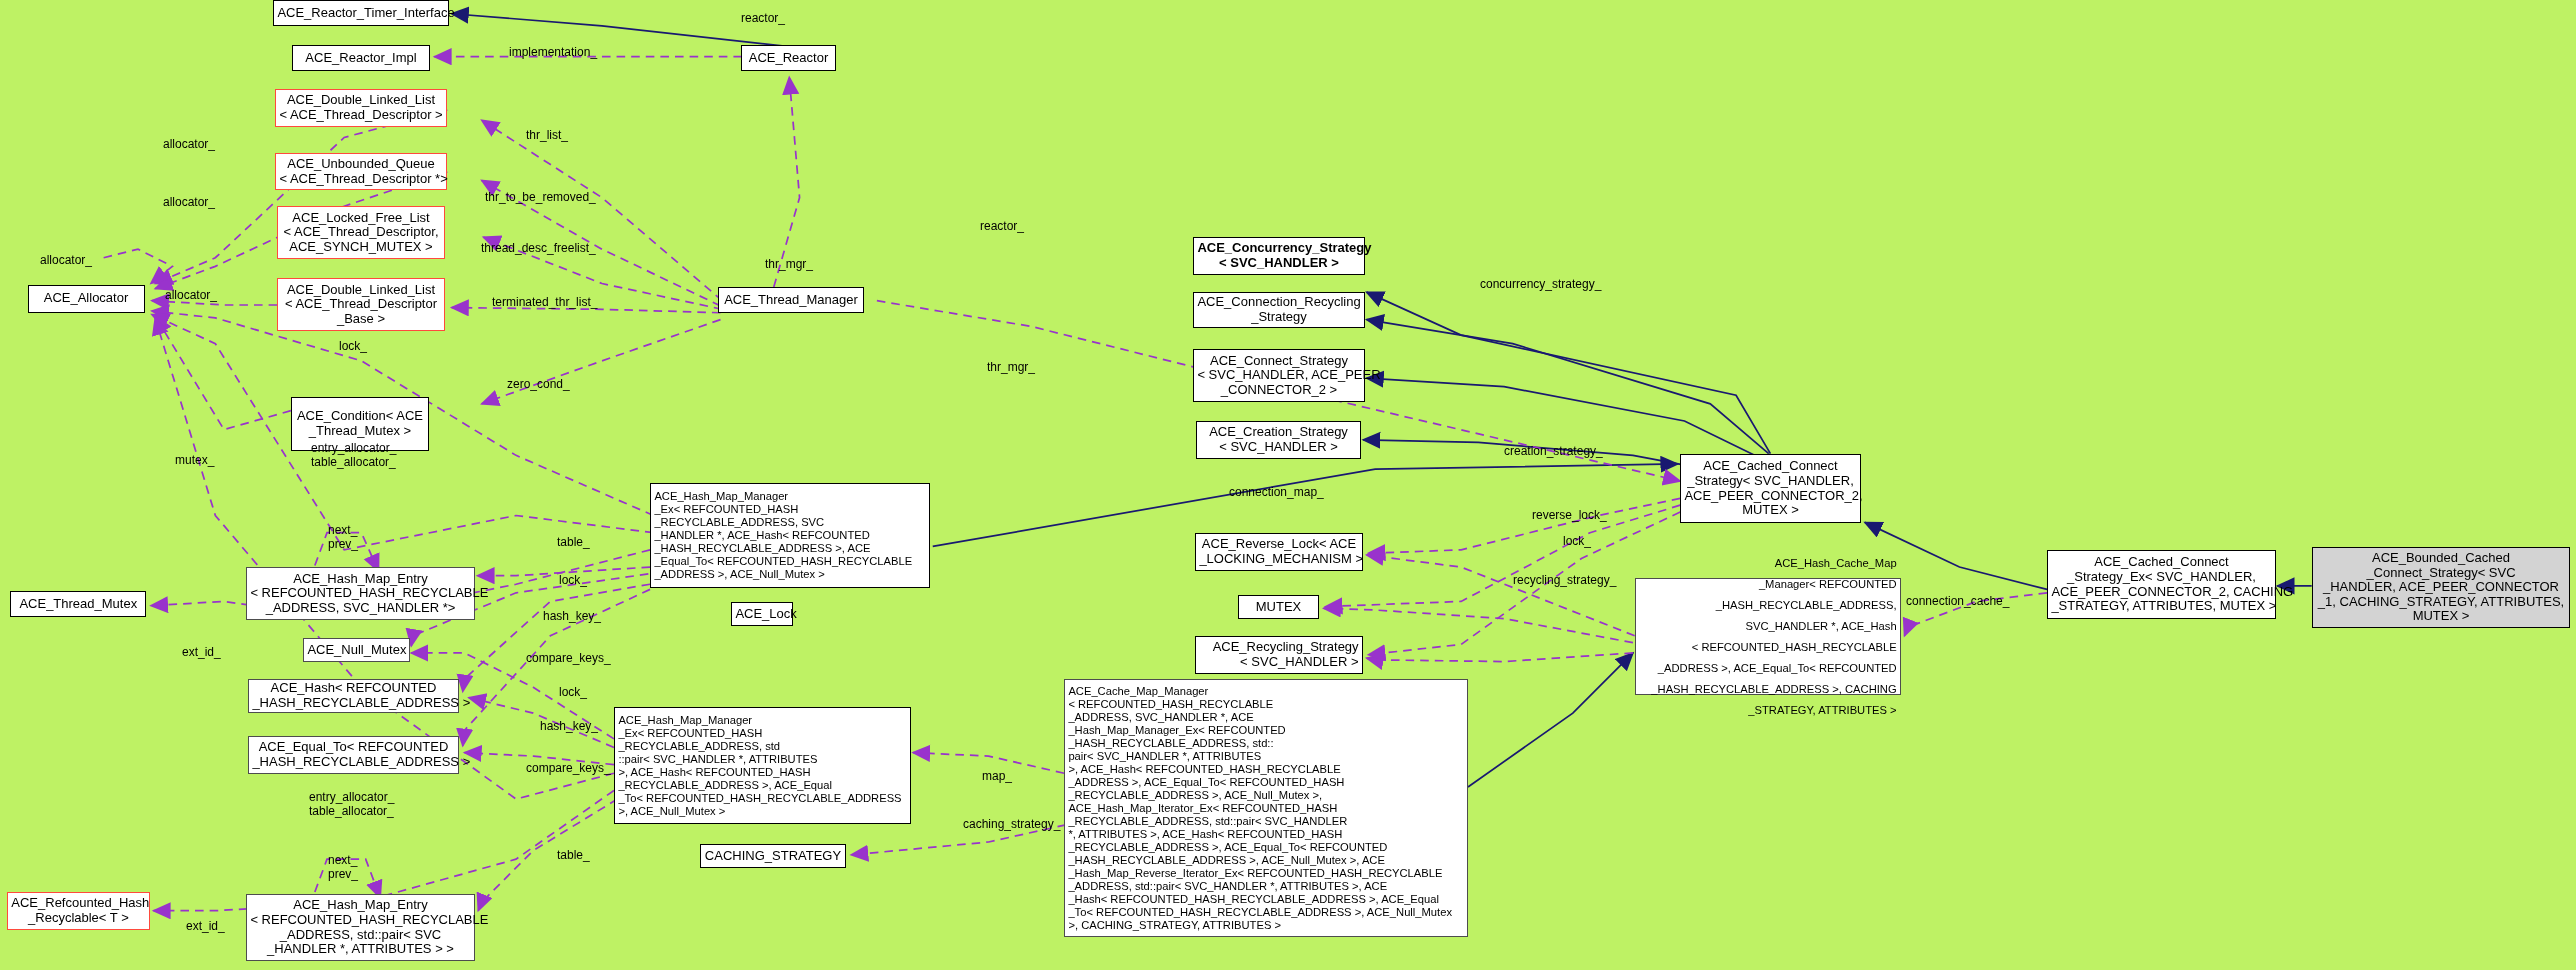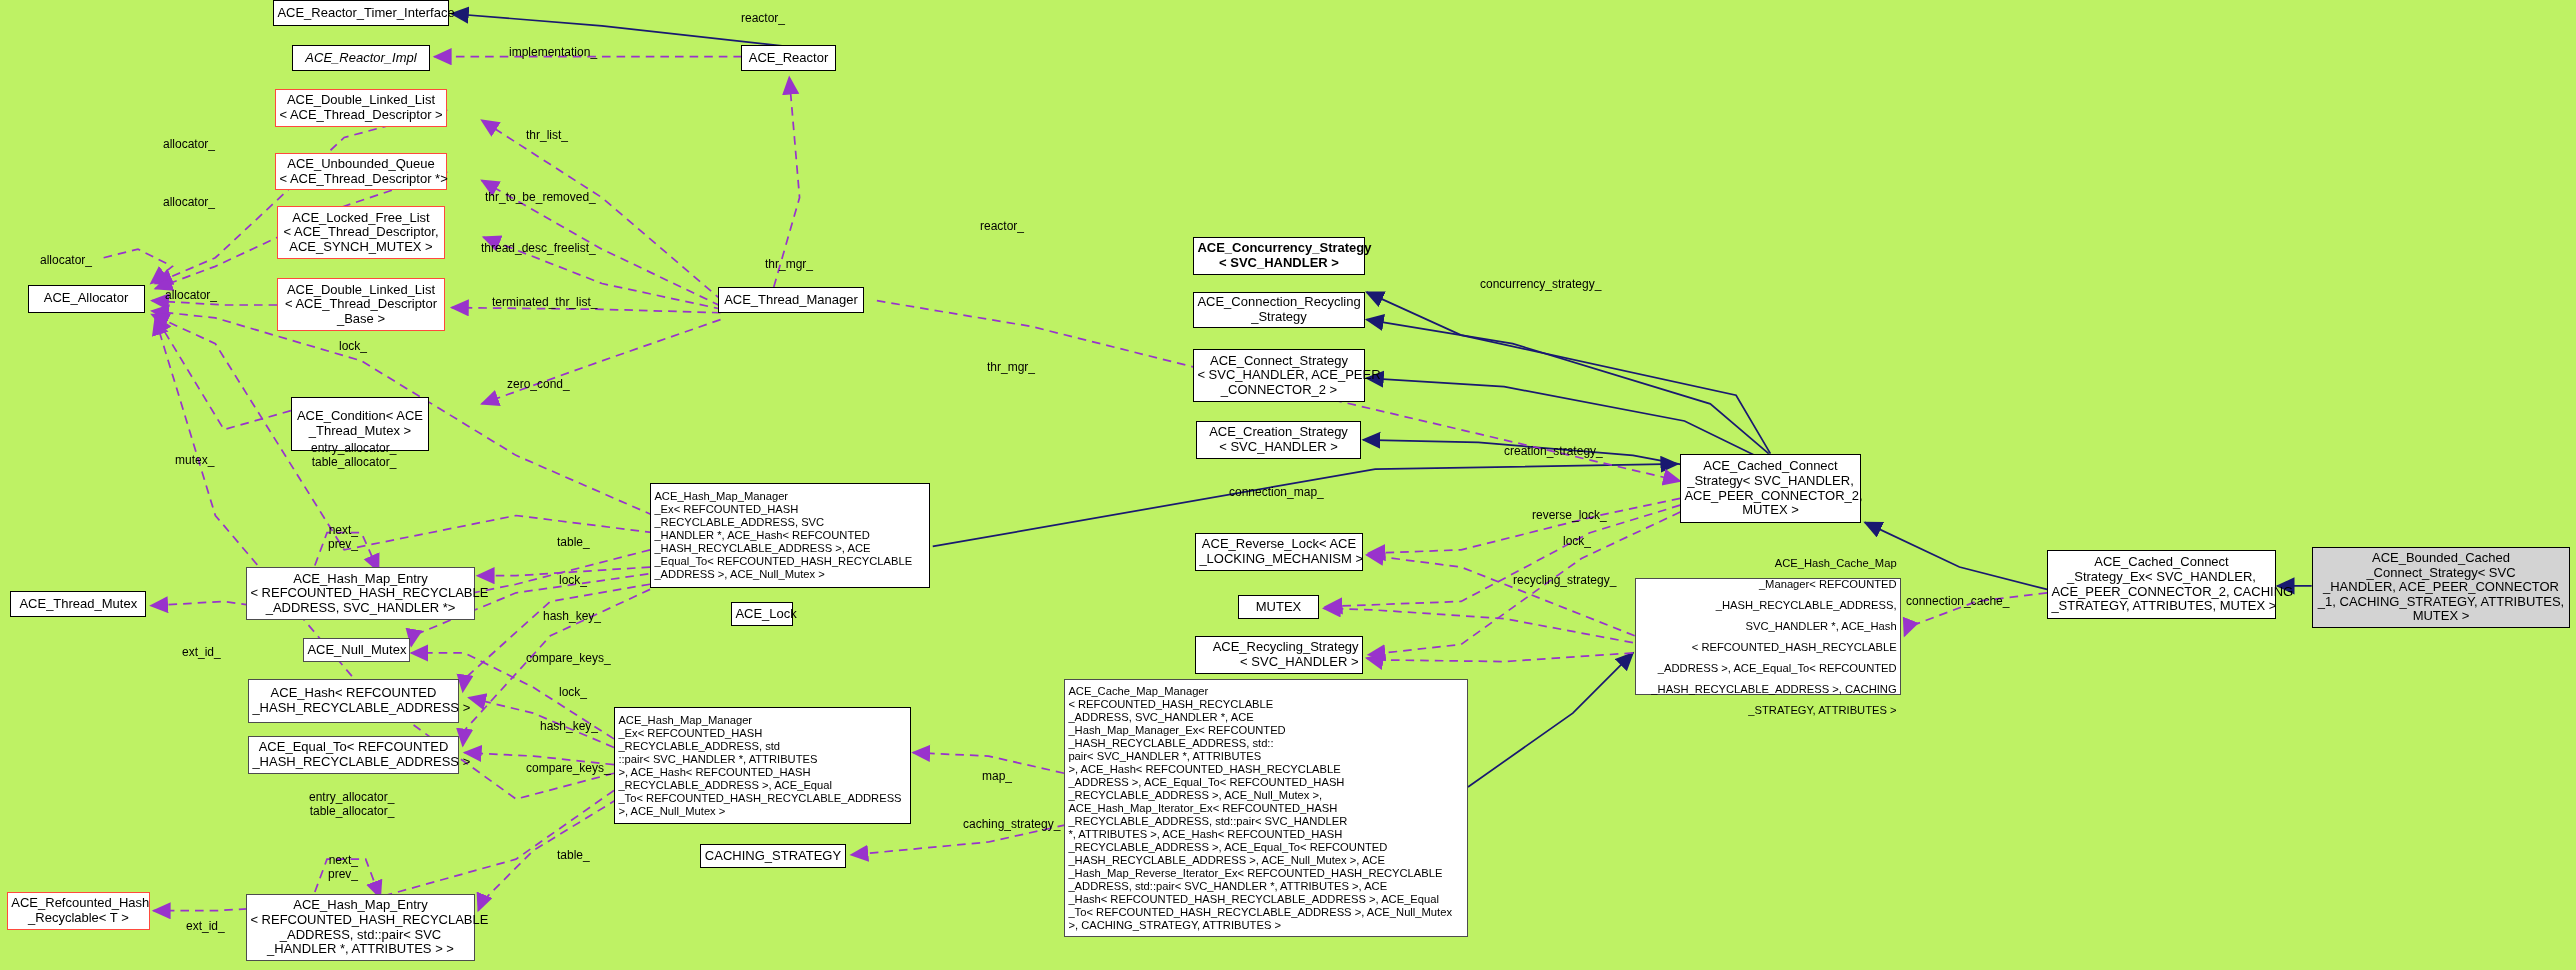--- a/index.html
+++ b/index.html
@@ -30,21 +30,21 @@
   .node.red{border:1.7px solid #ff4a3d;}
   .node.grey{background:#d3d3d3;border:0.9px solid #000;}
   .node.thick{border:1.7px solid #4d4d4d;}
   .node .txt{display:block;width:100%;}
   .elabel{
     position:absolute;
     font-size:12px;
     line-height:13.8px;
     color:#000;
     white-space:pre;
-    text-align:right;
+    text-align:left;
     z-index:4;
     background:transparent;
   }
 </style>
 </head>
 <body>
 
 <div id="canvas">
 
   <svg id="edges" xmlns="http://www.w3.org/2000/svg" viewBox="0 0 2997 1129" width="2576" height="970">
@@ -102,21 +102,21 @@
       <path d="M1900,748 L1750,720 L1600,710 L1540,708"></path>
       <path d="M1900,760 L1750,770 L1600,768 L1590,766"></path>
       <path d="M1955,580 L1860,600 L1700,640 L1592,644"></path>
       <path d="M1955,588 L1850,620 L1700,700 L1542,706"></path>
       <path d="M1955,596 L1840,650 L1700,750 L1592,762"></path>
       <path d="M2382,690 L2300,700 L2220,730 L2216,740"></path>
     </g>
   </svg>
 
 <div class="node" style="left: 273px; top: 0px; width: 176px; height: 26px;"><span class="txt">ACE_Reactor_Timer_Interface</span></div>
-    <div class="node" style="left: 292px; top: 45px; width: 138px; height: 26px; font-style: italic;"><span class="txt">ACE_Reactor_Impl</span></div>
+    <div class="node" style="left: 292px; top: 45px; width: 138px; height: 26px;"><span class="txt">ACE_Reactor_Impl</span></div>
     <div class="node" style="left: 741px; top: 45px; width: 95px; height: 26px;"><span class="txt">ACE_Reactor</span></div>
     <div class="node red" style="left: 275px; top: 89px; width: 172px; height: 38px;"><span class="txt">ACE_Double_Linked_List
 &lt; ACE_Thread_Descriptor &gt;</span></div>
     <div class="node red" style="left: 275px; top: 153px; width: 172px; height: 37px;"><span class="txt">ACE_Unbounded_Queue
 &lt; ACE_Thread_Descriptor *&gt;</span></div>
     <div class="node red" style="left: 277px; top: 206px; width: 168px; height: 53px;"><span class="txt">ACE_Locked_Free_List
 &lt; ACE_Thread_Descriptor,
 ACE_SYNCH_MUTEX &gt;</span></div>
     <div class="node red" style="left: 277px; top: 278px; width: 168px; height: 53px;"><span class="txt">ACE_Double_Linked_List
 &lt; ACE_Thread_Descriptor
@@ -166,21 +166,21 @@
 SVC_HANDLER *, ACE_Hash
 &lt; REFCOUNTED_HASH_RECYCLABLE
 _ADDRESS &gt;, ACE_Equal_To&lt; REFCOUNTED
 _HASH_RECYCLABLE_ADDRESS &gt;, CACHING
 _STRATEGY, ATTRIBUTES &gt;</span></div>
     <div class="node thick" style="left: 246px; top: 567px; width: 229px; height: 53px;"><span class="txt">ACE_Hash_Map_Entry
 &lt; REFCOUNTED_HASH_RECYCLABLE
 _ADDRESS, SVC_HANDLER *&gt;</span></div>
     <div class="node" style="left: 10.3px; top: 591px; width: 136px; height: 26px;"><span class="txt">ACE_Thread_Mutex</span></div>
     <div class="node thick" style="left: 303px; top: 638px; width: 107px; height: 24px;"><span class="txt">ACE_Null_Mutex</span></div>
-    <div class="node thick" style="left: 248px; top: 679px; width: 211px; height: 44px;"><span class="txt">ACE_Hash&lt; REFCOUNTED
+    <div class="node thick" style="left: 248px; top: 679px; width: 211px; height: 34px;"><span class="txt">ACE_Hash&lt; REFCOUNTED
 _HASH_RECYCLABLE_ADDRESS &gt;</span></div>
     <div class="node thick" style="left: 248px; top: 736px; width: 211px; height: 38px;"><span class="txt">ACE_Equal_To&lt; REFCOUNTED
 _HASH_RECYCLABLE_ADDRESS &gt;</span></div>
     <div class="node" style="left: 614px; top: 707px; width: 297px; height: 117px;"><span class="txt" style="font-size: 11.2px; line-height: 13px; text-align: left;">ACE_Hash_Map_Manager
 _Ex&lt; REFCOUNTED_HASH
 _RECYCLABLE_ADDRESS, std
 ::pair&lt; SVC_HANDLER *, ATTRIBUTES
 &gt;, ACE_Hash&lt; REFCOUNTED_HASH
 _RECYCLABLE_ADDRESS &gt;, ACE_Equal
 _To&lt; REFCOUNTED_HASH_RECYCLABLE_ADDRESS

